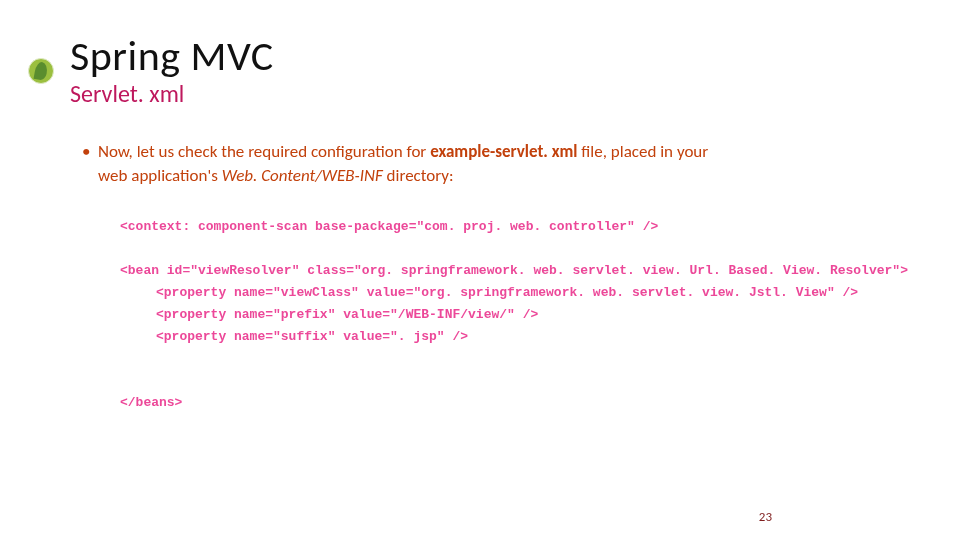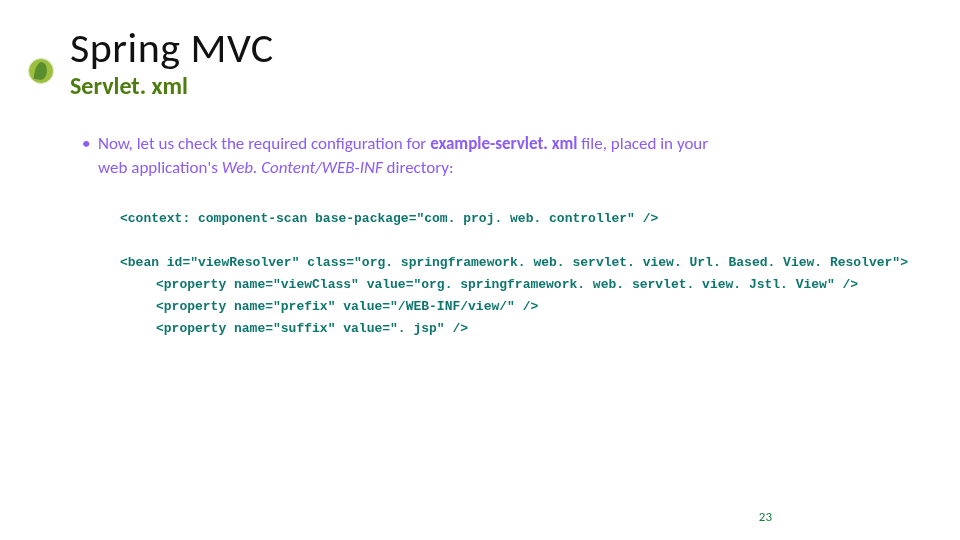--- a/index.html
+++ b/index.html
@@ -1,40 +1,40 @@
 <!DOCTYPE html>
 <html><head>
 <meta charset="utf-8">
 <style>
   * { box-sizing: border-box; margin: 0; padding: 0; }
   html, body { width: 960px; height: 540px; background: #fff; font-family: "Segoe UI", "Calibri", Arial, sans-serif; color: #000; }
-  .slide { position: relative; width: 800px; height: 540px; padding: 22px 60px 30px 60px; }
+  .slide { position: relative; width: 800px; height: 540px; padding: 30px 60px 30px 60px; }
 
   .logo-wrap { position: absolute; left: 28px; top: 58px; width: 28px; height: 28px; }
   .logo-circle { width: 26px; height: 26px; border-radius: 50%; background: #9bbf3f; border: 1px solid #e0eac7; display: flex; align-items: center; justify-content: center; }
   .logo-leaf { width: 12px; height: 18px; background: #5a8d2e; border-radius: 50% 50% 50% 0 / 60% 60% 40% 0; transform: rotate(10deg); }
 
   .title-block { margin-left: 10px; }
   .title { font-size: 42px; font-weight: 400; color: #111; letter-spacing: 0.5px; }
-  .subtitle { font-size: 24px; font-weight: 700; color: #4d7c0f; margin-top: -2px; }
+  .subtitle { font-size: 24px; font-weight: 400; color: #be185d; margin-top: -2px; }
 
-  .bullets { margin-top: 32px; margin-left: 22px; font-size: 17px; line-height: 1.4; color: #8b5cf6; }
+  .bullets { margin-top: 32px; margin-left: 22px; font-size: 17px; line-height: 1.4; color: #c2410c; }
   .bullets li { list-style: none; position: relative; padding-left: 16px; }
   .bullets li::before { content: "•"; position: absolute; left: 0; top: 0; }
   .bold { font-weight: 700; }
   .ital { font-style: italic; font-weight: 400; }
 
   .code-wrap { margin-top: 28px; margin-left: 60px; font-family: "Courier New", monospace; font-size: 13px; line-height: 1.7; }
   .code-wrap span { white-space: pre; }
-  .tag { color: #0f766e; font-weight: 700; }
+  .tag { color: #ec4899; font-weight: 700; }
   .line { display: block; }
 
   .indent1 { padding-left: 36px; }
 
-  .page-num { position: absolute; right: 28px; bottom: 16px; font-size: 13px; color: #15803d; }
+  .page-num { position: absolute; right: 28px; bottom: 16px; font-size: 13px; color: #7f1d1d; }
 </style>
 </head>
 <body>
 
 <div class="slide">
 
   <div class="logo-wrap">
     <div class="logo-circle">
       <div class="logo-leaf"></div>
     </div>
@@ -53,16 +53,17 @@
 
   <div class="code-wrap">
     <span class="line tag">&lt;context: component-scan base-package="com. proj. web. controller" /&gt;</span>
     <span class="line">&nbsp;</span>
     <span class="line tag">&lt;bean id="viewResolver" class="org. springframework. web. servlet. view. Url. Based. View. Resolver"&gt;</span>
     <span class="line tag indent1">&lt;property name="viewClass" value="org. springframework. web. servlet. view. Jstl. View" /&gt;</span>
     <span class="line tag indent1">&lt;property name="prefix" value="/WEB-INF/view/" /&gt;</span>
     <span class="line tag indent1">&lt;property name="suffix" value=". jsp" /&gt;</span>
     <span class="line">&nbsp;</span>
     <span class="line">&nbsp;</span>
+    <span class="line tag">&lt;/beans&gt;</span>
   </div>
 
   <div class="page-num">23</div>
 </div>
 
 </body></html>

